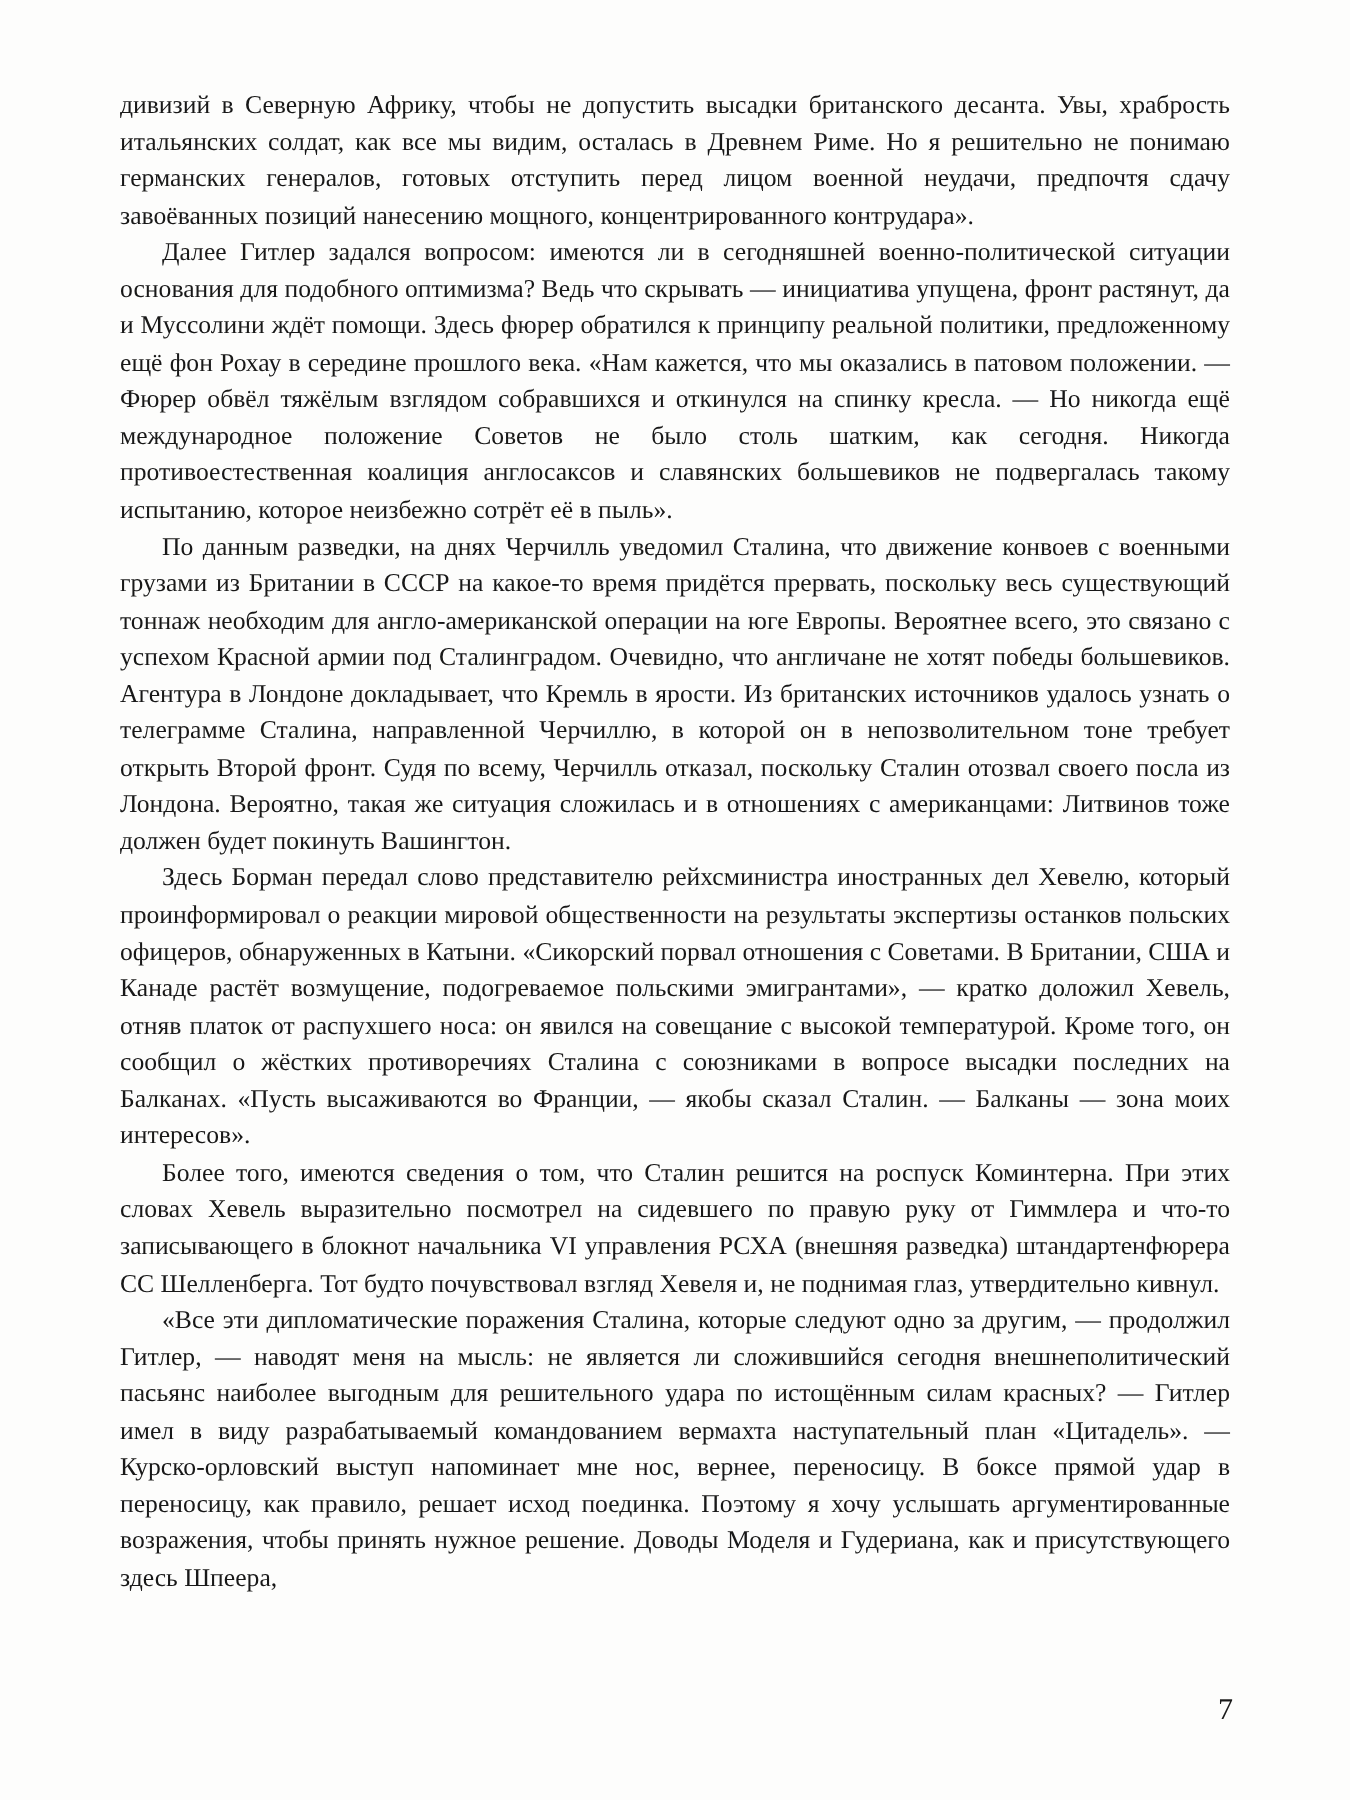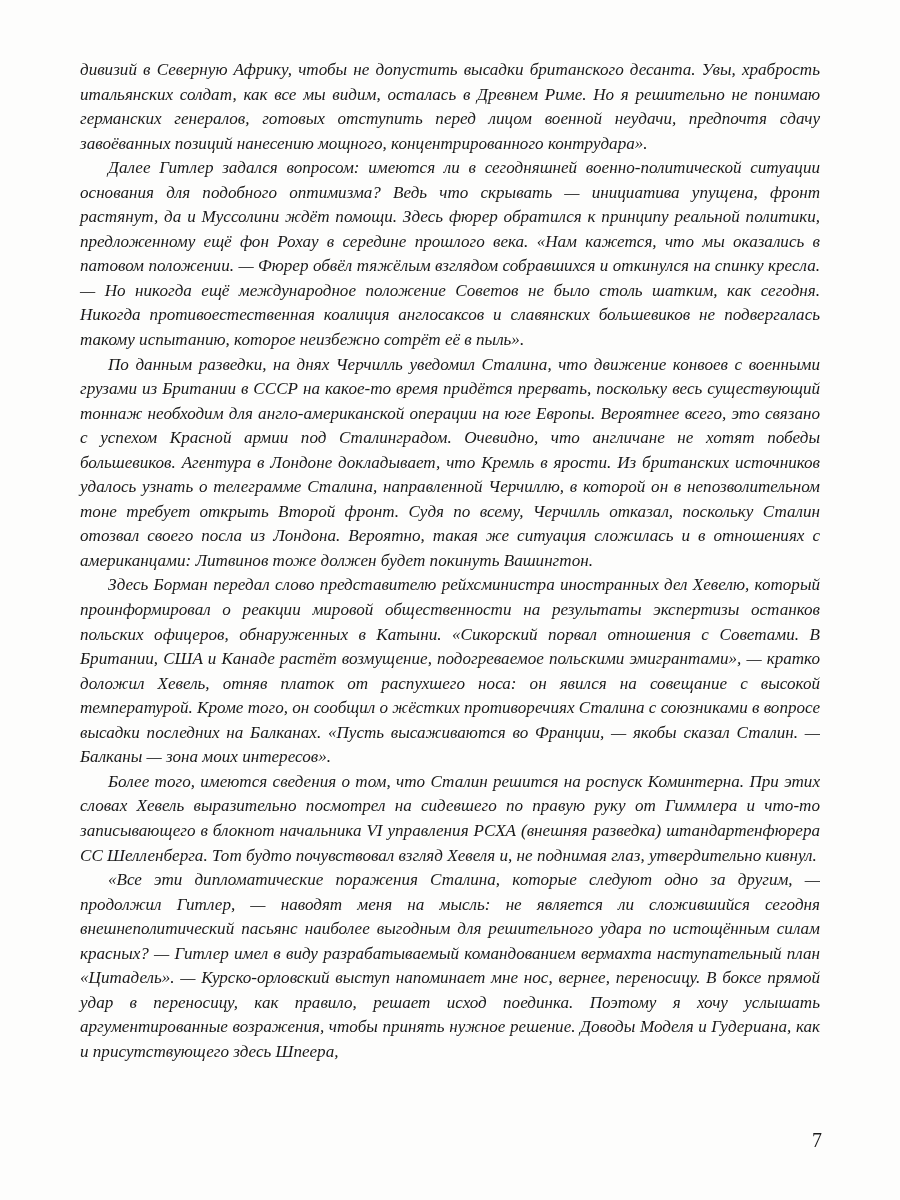--- a/index.html
+++ b/index.html
@@ -21,21 +21,20 @@
     top: 0;
     width: 900px;
     height: 1200px;
     background: #fdfdfc;
   }
   .text-column {
     position: absolute;
     left: 80px;
     top: 58px;
     width: 740px;
-    font-style: italic;
   }
   .para {
     margin: 0;
     text-align: justify;
     font-size: 17.1px;
     line-height: 24.55px;
     text-indent: 0;
     hyphens: manual;
     color: #181818;
   }

